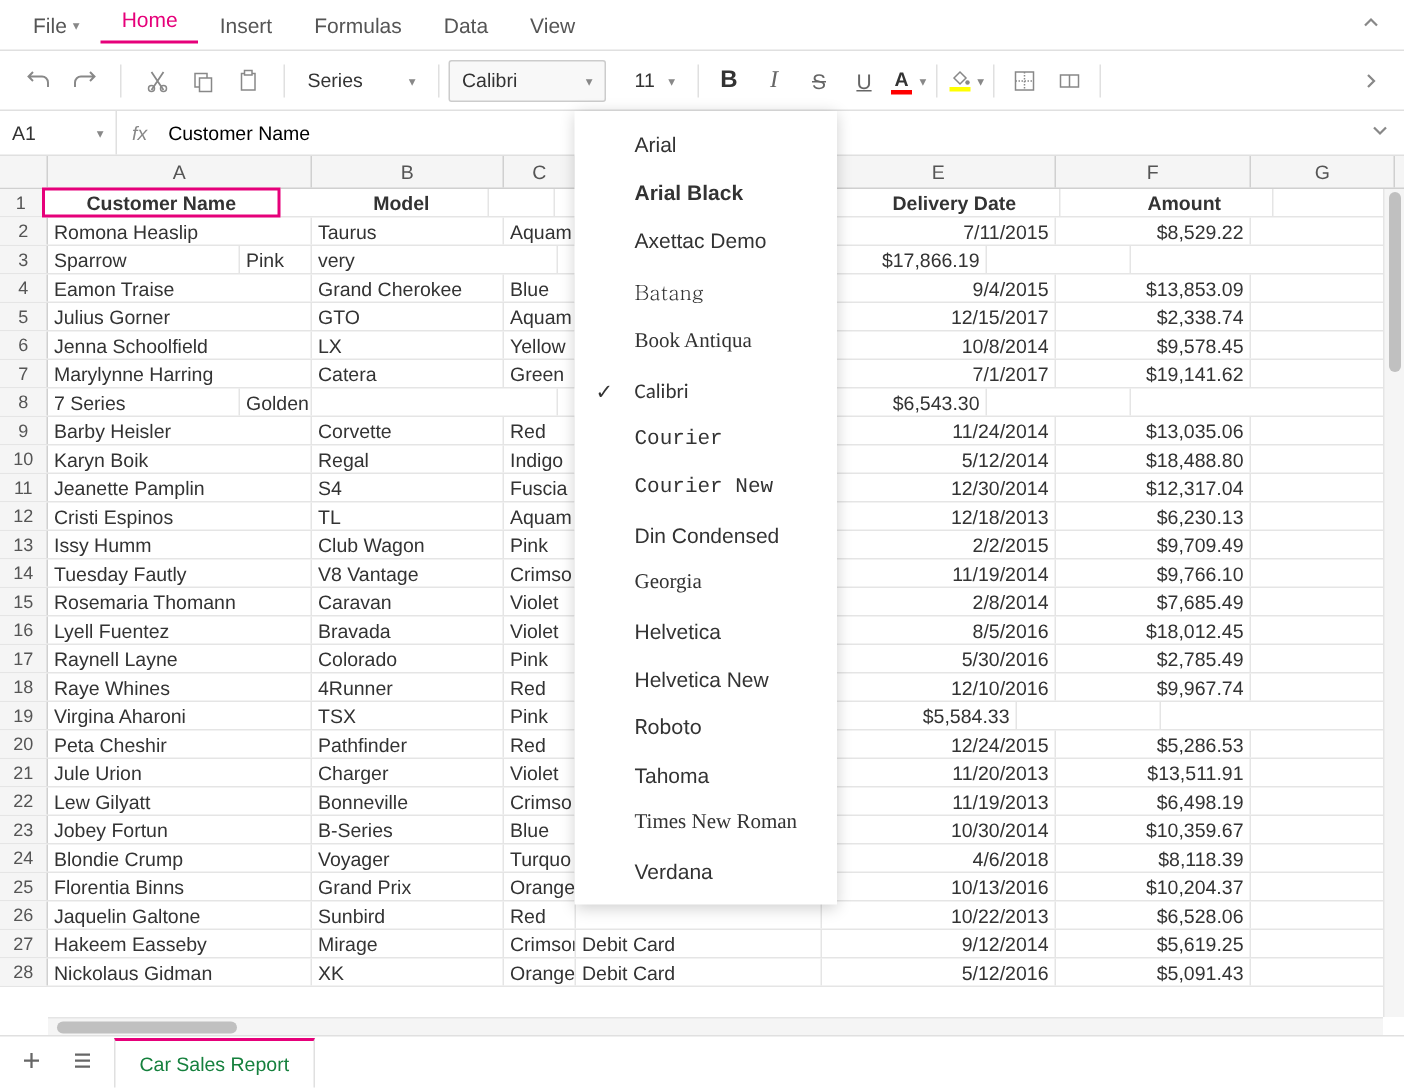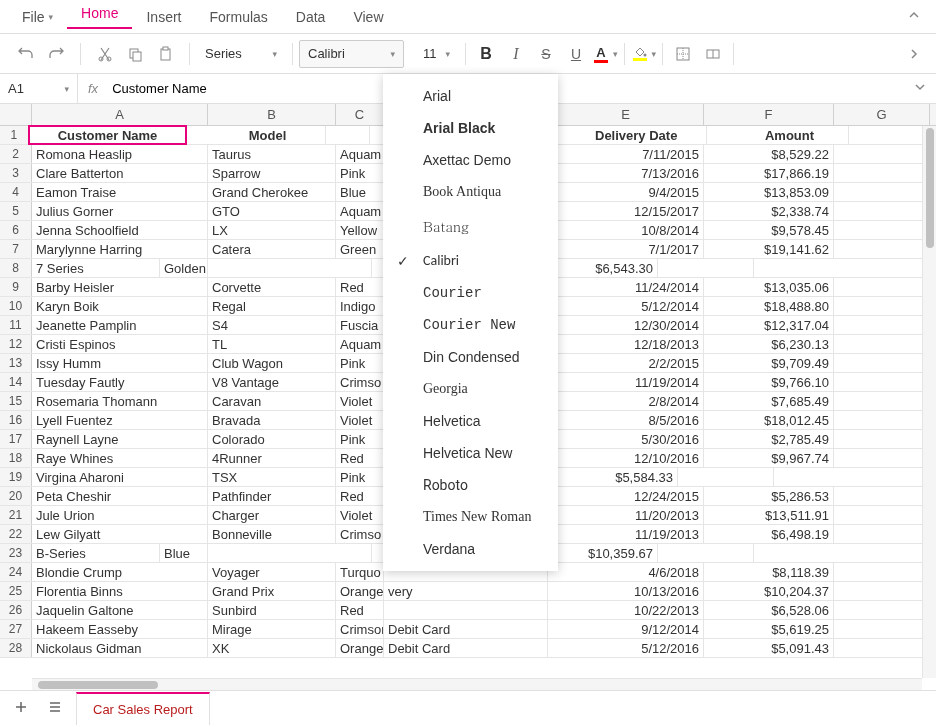--- a/index.html
+++ b/index.html
@@ -242,21 +242,21 @@
       color: #666;
       cursor: pointer;
     }
     .sheet-tab {
       padding: 8px 16px;
       border-right: 1px solid #e0e0e0;
       border-left: 1px solid #e0e0e0;
       background: #fafafa;
       cursor: pointer;
       font-size: 13px;
-      color: #b91c1c;
+      color: #15803d;
     }
     .sheet-tab.active {
       background: #fff;
       border-top: 2px solid #e6007a;
     }
     .hscroll {
       position: absolute;
       bottom: 0;
       left: 32px;
       right: 14px;
@@ -447,21 +447,20 @@
         <div class="cell col-A">Romona Heaslip</div>
         <div class="cell col-B">Taurus</div>
         <div class="cell col-C">Aquam</div>
         <div class="cell col-D"></div>
         <div class="cell col-E right">7/11/2015</div>
         <div class="cell col-F right">$8,529.22</div>
         <div class="cell col-G"></div>
       </div>
       <div class="row">
         <div class="row-header">3</div>
-        <div class="cell col-A">Clare Batterton</div>
         <div class="cell col-B">Sparrow</div>
         <div class="cell col-C">Pink</div>
         <div class="cell col-D">very</div>
         <div class="cell col-E right">7/13/2016</div>
         <div class="cell col-F right">$17,866.19</div>
         <div class="cell col-G"></div>
       </div>
       <div class="row">
         <div class="row-header">4</div>
         <div class="cell col-A">Eamon Traise</div>
@@ -645,20 +644,21 @@
         <div class="cell col-A">Lew Gilyatt</div>
         <div class="cell col-B">Bonneville</div>
         <div class="cell col-C">Crimso</div>
         <div class="cell col-D"></div>
         <div class="cell col-E right">11/19/2013</div>
         <div class="cell col-F right">$6,498.19</div>
         <div class="cell col-G"></div>
       </div>
       <div class="row">
         <div class="row-header">23</div>
+        <div class="cell col-A">Jobey Fortun</div>
         <div class="cell col-B">B-Series</div>
         <div class="cell col-C">Blue</div>
         <div class="cell col-D"></div>
         <div class="cell col-E right">10/30/2014</div>
         <div class="cell col-F right">$10,359.67</div>
         <div class="cell col-G"></div>
       </div>
       <div class="row">
         <div class="row-header">24</div>
         <div class="cell col-A">Blondie Crump</div>
@@ -716,30 +716,31 @@
   </div>
   <div class="hscroll">
     <div class="hscroll-thumb"></div>
   </div>
 </div>
 
 <div class="font-menu" id="font-menu">
     <div class="font-item" style="font-family:Arial">Arial</div>
     <div class="font-item" style="font-family:'Arial Black',Arial;font-weight:900">Arial Black</div>
     <div class="font-item" style="font-family:Arial">Axettac Demo</div>
+    <div class="font-item" style="font-family:Batang,serif">Batang</div>
     <div class="font-item" style="font-family:'Book Antiqua',Palatino,serif">Book Antiqua</div>
-    <div class="font-item" style="font-family:Batang,serif">Batang</div>
     <div class="font-item" style="font-family:Calibri,Arial">Calibri<span class="check">✓</span></div>
     <div class="font-item" style="font-family:Courier,monospace">Courier</div>
     <div class="font-item" style="font-family:'Courier New',monospace">Courier New</div>
     <div class="font-item" style="font-family:'DIN Condensed',Arial Narrow,sans-serif">Din Condensed</div>
     <div class="font-item" style="font-family:Georgia,serif">Georgia</div>
     <div class="font-item" style="font-family:Helvetica,Arial">Helvetica</div>
     <div class="font-item" style="font-family:'Helvetica Neue',Helvetica,Arial">Helvetica New</div>
     <div class="font-item" style="font-family:Roboto,Arial">Roboto</div>
+    <div class="font-item" style="font-family:Tahoma,sans-serif">Tahoma</div>
     <div class="font-item" style="font-family:'Times New Roman',serif">Times New Roman</div>
     <div class="font-item" style="font-family:Verdana,sans-serif">Verdana</div>
   </div>
 
 <div class="sheet-tabs">
   <div class="sheet-btn">
     <svg width="14" height="14" viewBox="0 0 14 14">
         <path d="M7 2 V12 M2 7 H12" stroke="#666" stroke-width="1.5"></path>
       </svg>
   </div>

